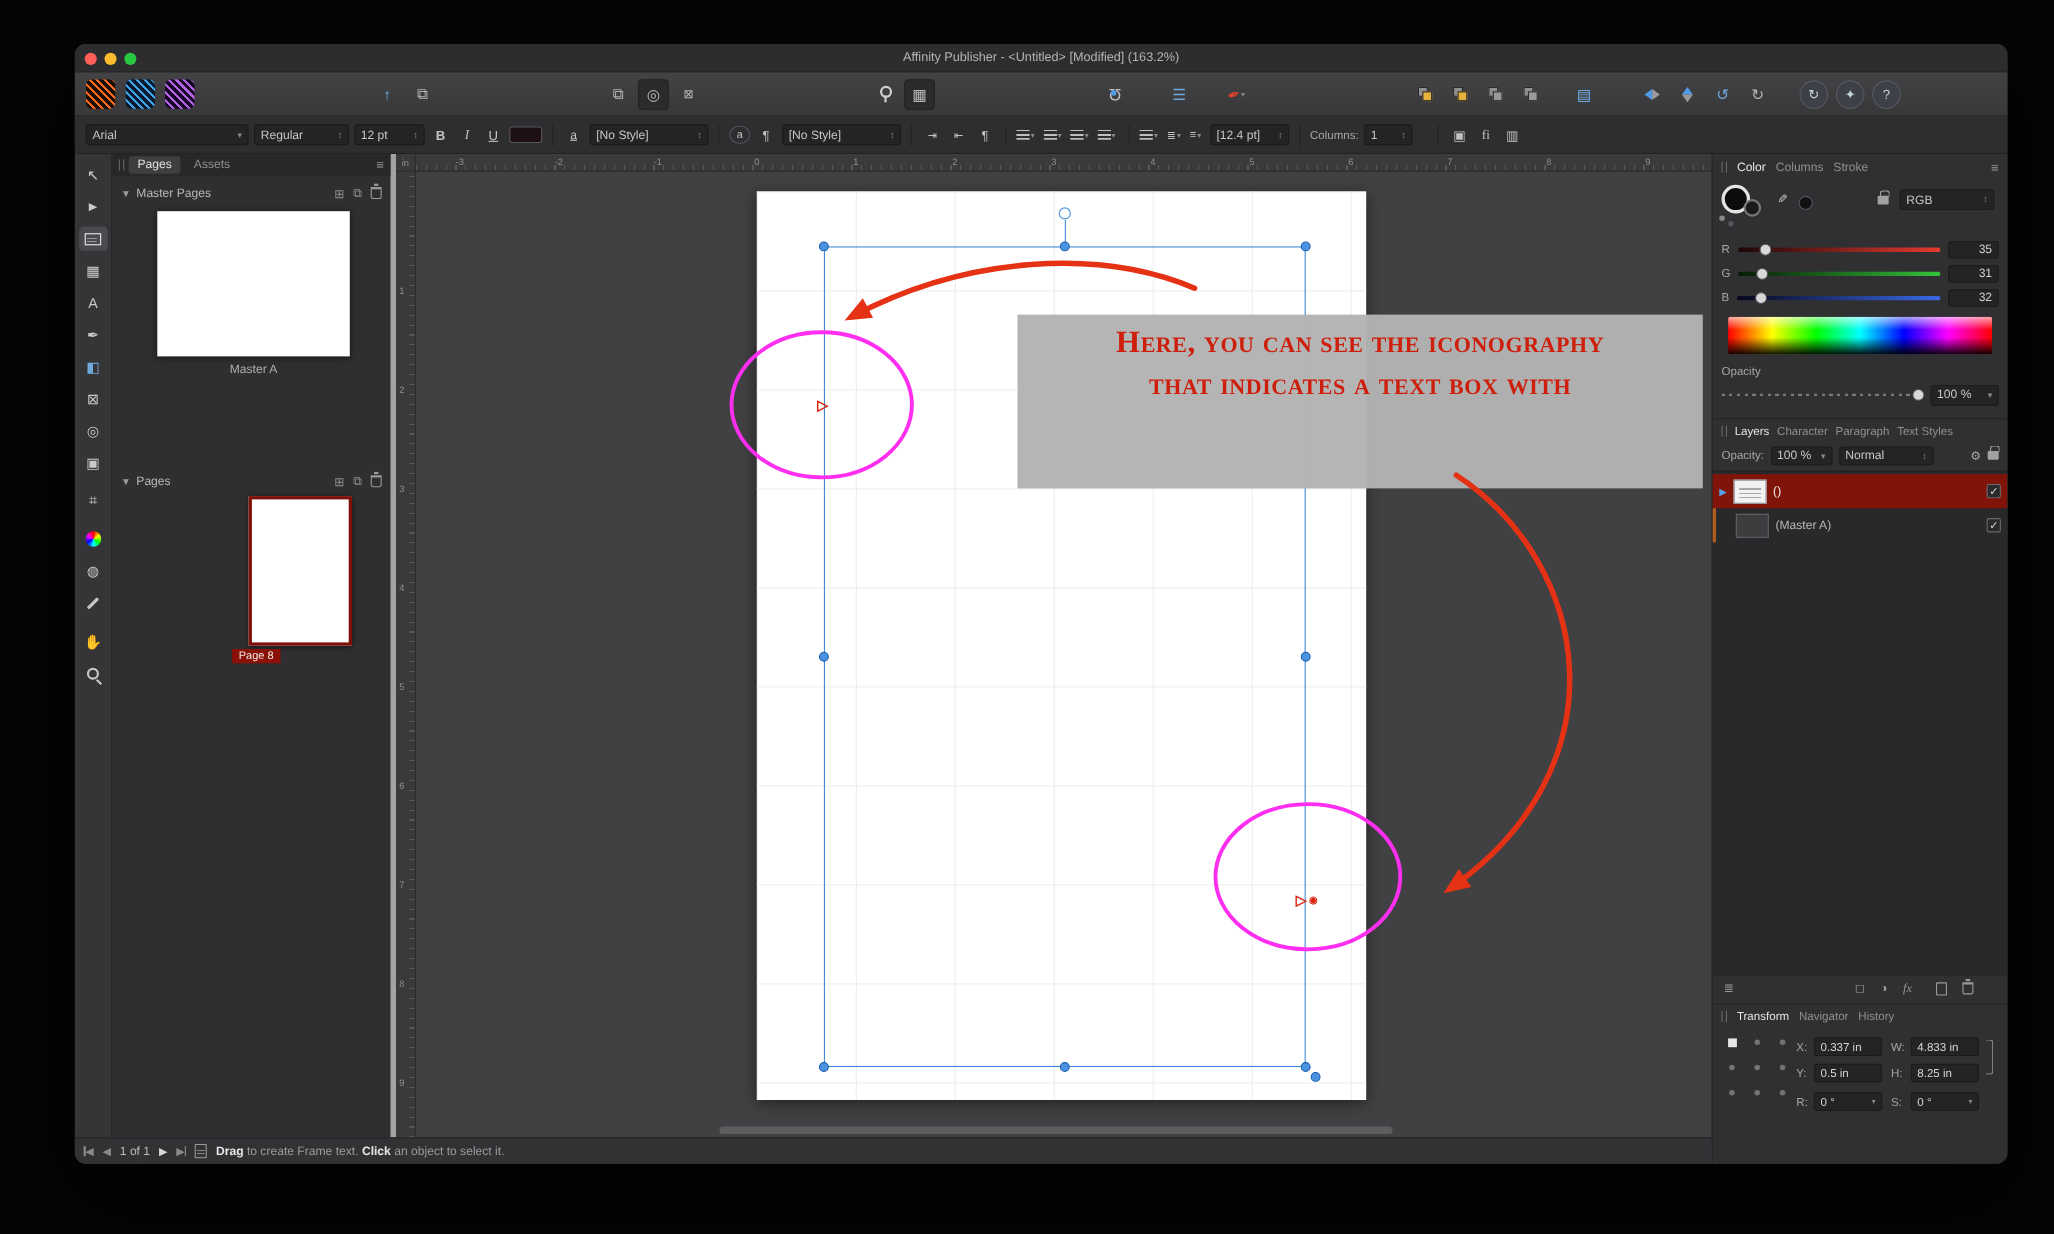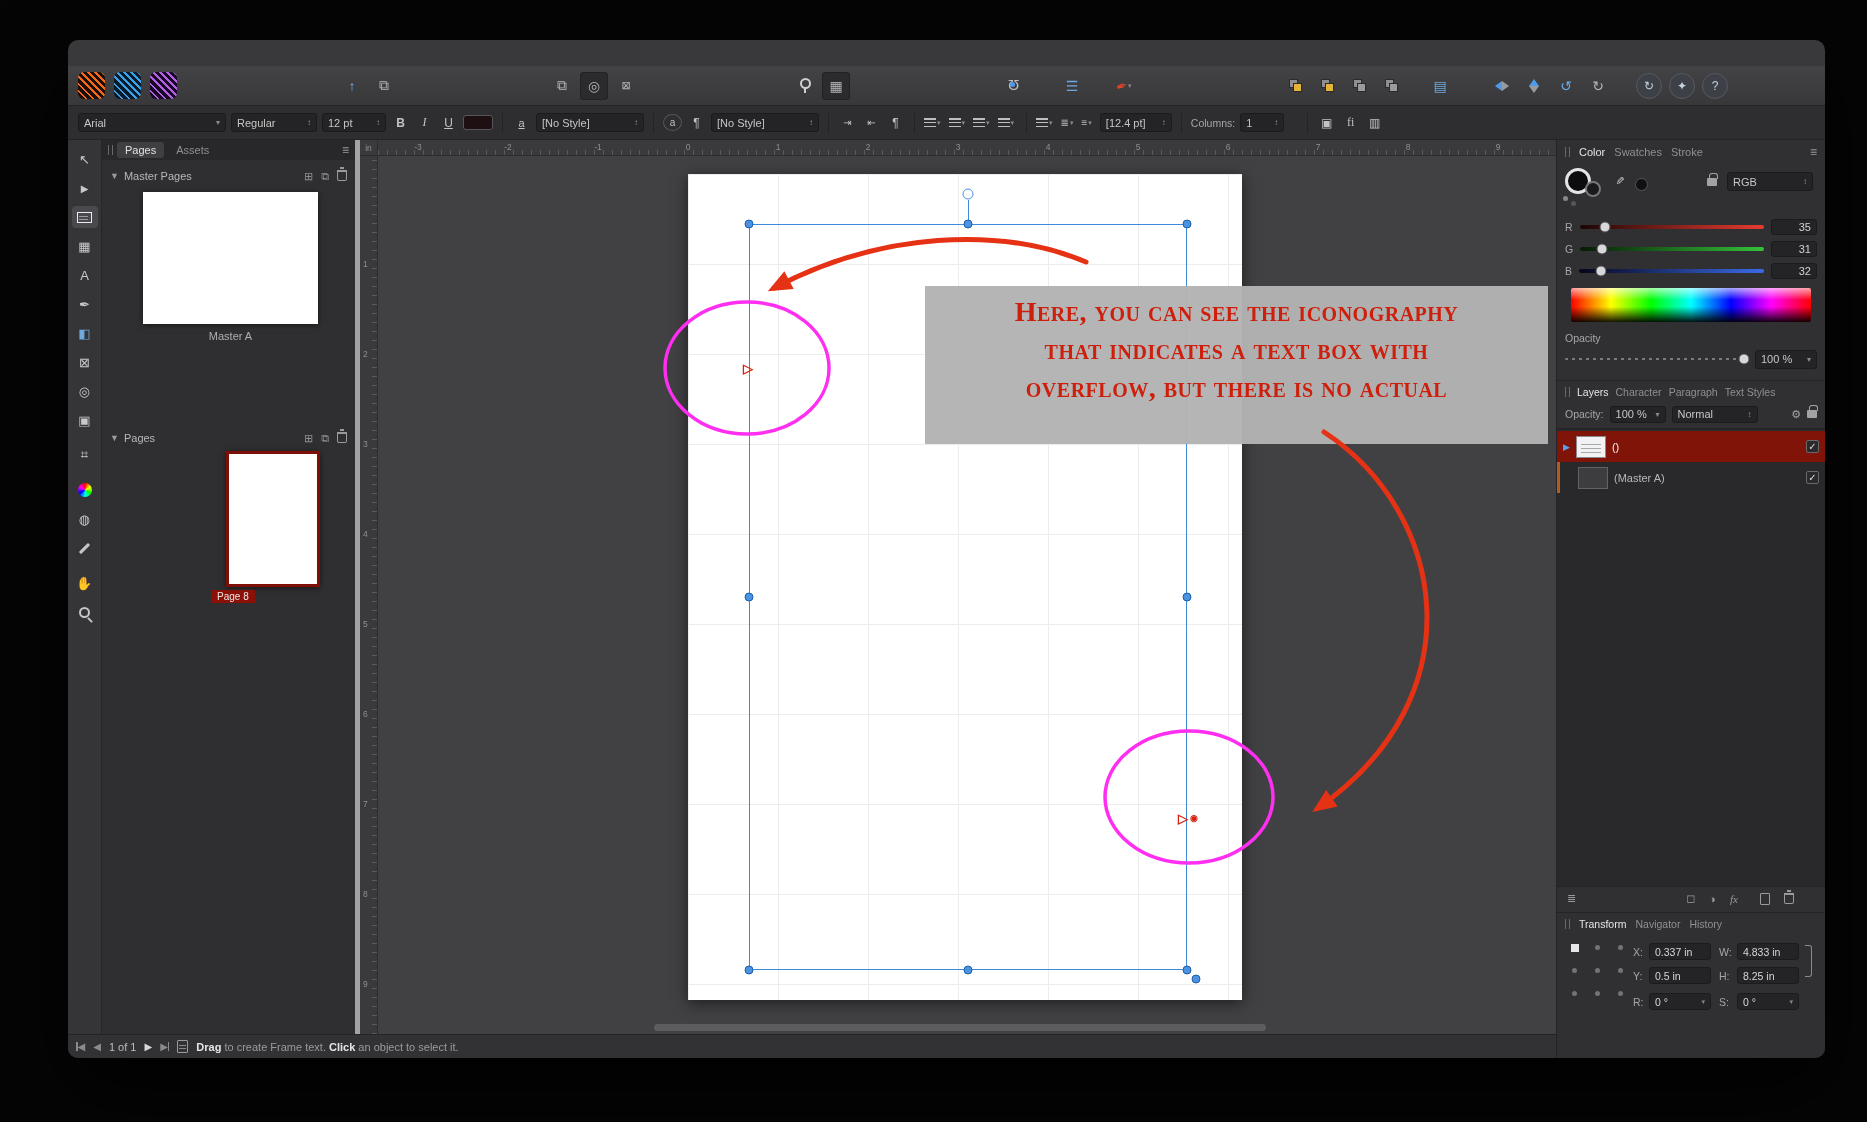--- a/index.html
+++ b/index.html
@@ -139,20 +139,26 @@
   .i-pagefile{width:11px;height:13px;border:1px solid #9a9a9c;border-radius:1px;
     background-image:repeating-linear-gradient(to bottom,rgba(0,0,0,0) 0 2px,#8a8a8c 2px 3px);background-size:7px 8px;background-position:1px 2px;background-repeat:no-repeat}
   .hintb{color:#e6e6e8;font-weight:bold}
 </style>
 </head>
 <body>
 
 <div class="screen">
 <div class="win">
 
+  <div class="titlebar">
+    <span class="tl" style="left:9px;background:#ff5f57"></span>
+    <span class="tl" style="left:27px;background:#febc2e"></span>
+    <span class="tl" style="left:45px;background:#28c840"></span>
+    <div class="title">Affinity Publisher - &lt;Untitled&gt; [Modified] (163.2%)</div>
+  </div>
 
   <div class="toolbar">
     <span class="persona p-pub"></span>
     <span class="persona p-des"></span>
     <span class="persona p-pho"></span>
 
     <span class="tb" style="margin-left:152px">
           <span class="glyph-blue" style="font-weight:bold">↑</span>
         </span>
     <span class="tb">
@@ -423,21 +429,20 @@
     <span class="hdl" style="left:827px;top:830px"></span>
     <span class="hdl" style="left:836px;top:839px"></span>
 
     <span class="ovfl" style="left:383px;top:222px">▷</span>
     <span class="ovfl" style="left:818px;top:672px">▷</span>
     <span class="ovfl" style="left:830px;top:674px;font-size:9px">◉</span>
 
     <div class="note">
       <div>Here, you can see the iconography</div>
       <div>that indicates a text box with</div>
-      <div>overflow, but there is no actual</div>
     </div>
 
     <svg class="overlay" viewBox="0 0 1196 894">
       <defs>
         <marker id="ah" markerUnits="userSpaceOnUse" markerWidth="26" markerHeight="22" refX="18" refY="11" orient="auto">
           <path d="M1,1 L25,11 L1,21 Z" fill="#e63214"></path>
         </marker>
       </defs>
       <ellipse cx="387" cy="228" rx="82" ry="66" fill="none" stroke="#ff2ef0" stroke-width="3.5"></ellipse>
       <ellipse cx="829" cy="657" rx="84" ry="66" fill="none" stroke="#ff2ef0" stroke-width="3.5"></ellipse>
@@ -474,21 +479,21 @@
     <div class="rcorner">in</div>
 
     <div class="hscroll"></div>
   </div>
 
   <div class="rpanel">
 
     <div class="rtabs" style="top:2px">
       <span class="grip"></span>
       <span class="on">Color</span>
-      <span>Swatches</span>
+      <span>Columns</span>
       <span>Stroke</span>
       <span class="hamb">≡</span>
     </div>
 
     <div style="position:absolute;left:8px;top:28px;width:40px;height:40px">
       <span style="position:absolute;left:0;top:0;width:26px;height:26px;border-radius:50%;background:#0c0c0e;border:3px solid #e4e4e6"></span>
       <span style="position:absolute;left:20px;top:13px;width:16px;height:16px;border-radius:50%;background:#1a1a1c;border:2px solid #77777a"></span>
       <span style="position:absolute;left:-2px;top:28px;width:5px;height:5px;border-radius:50%;background:#88888a"></span>
       <span style="position:absolute;left:6px;top:33px;width:5px;height:5px;border-radius:50%;background:#55555a"></span>
     </div>

